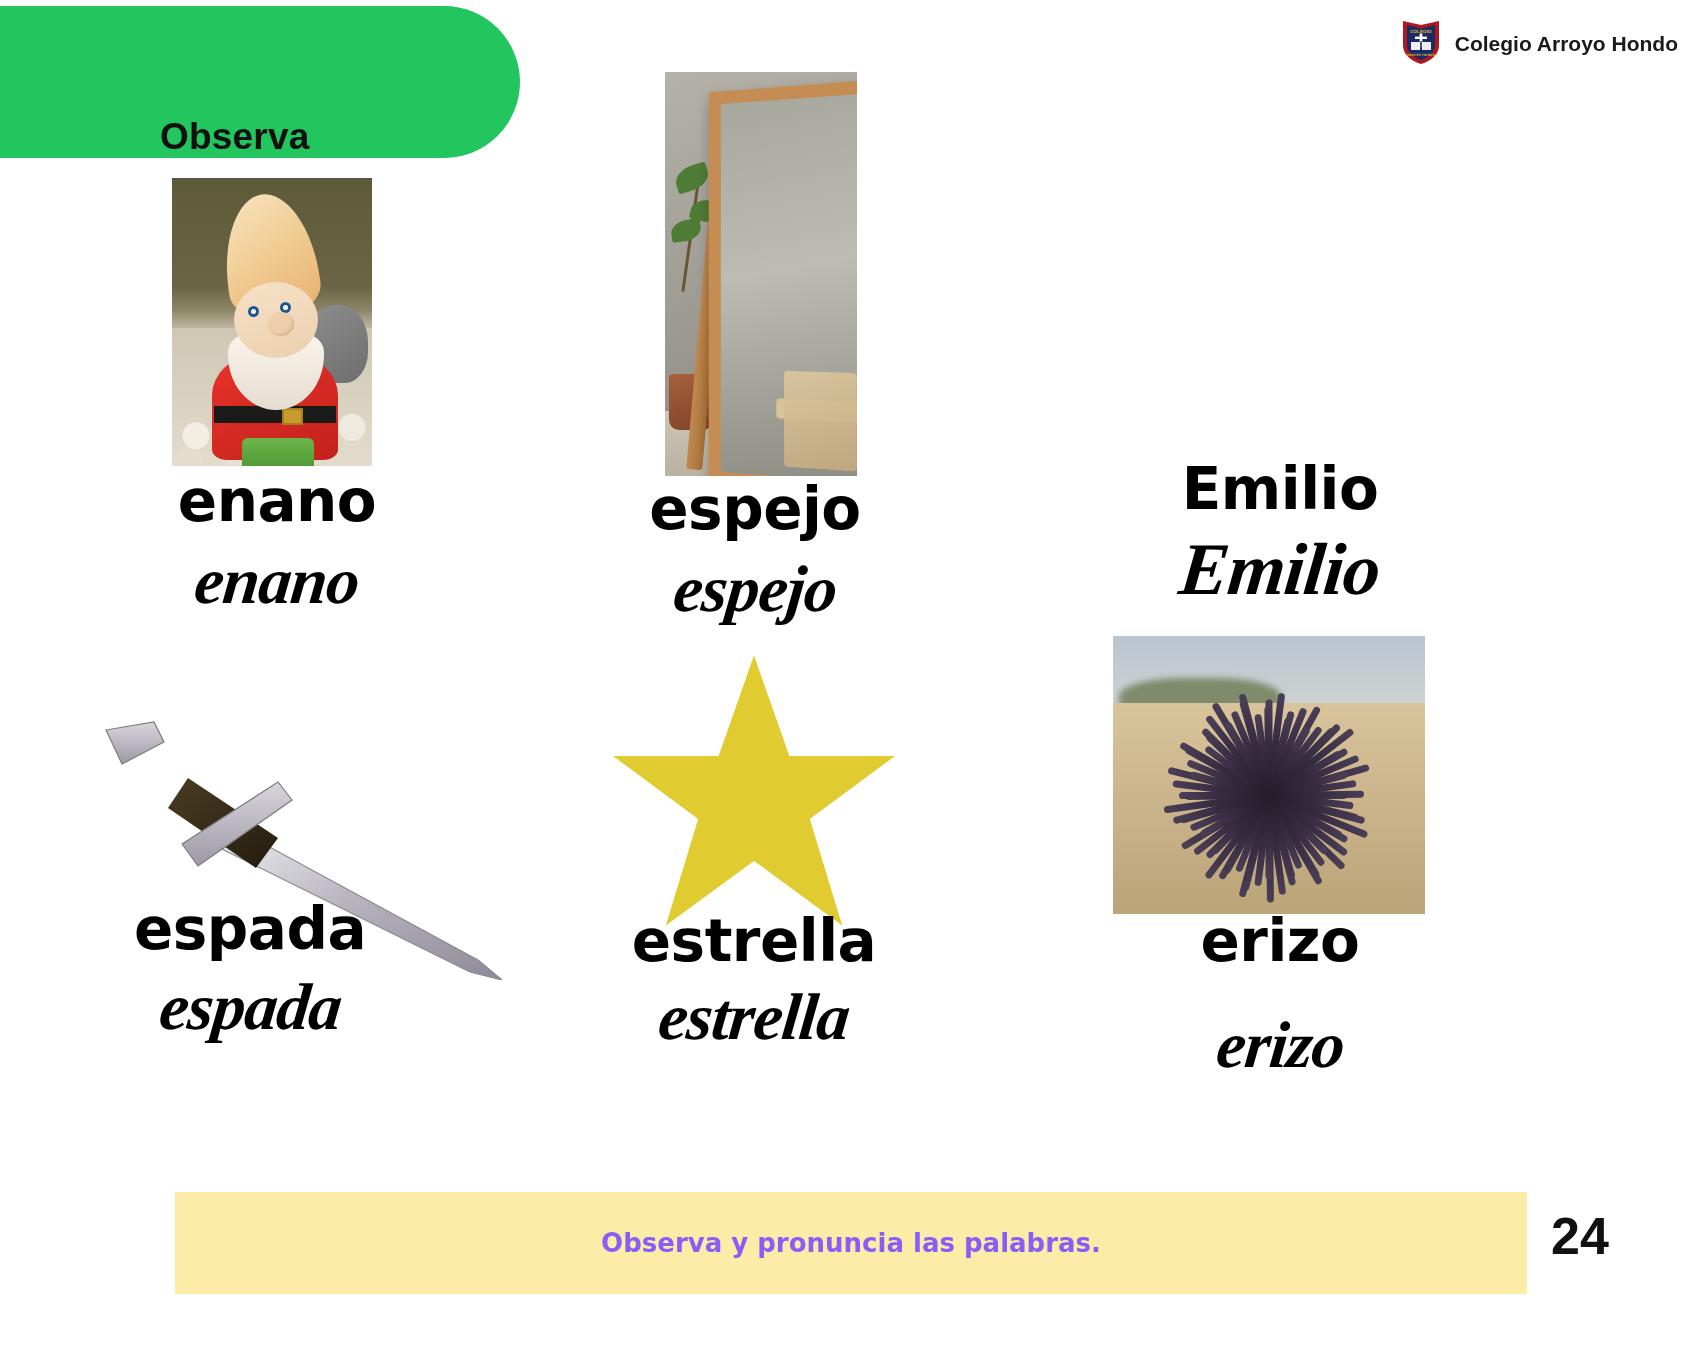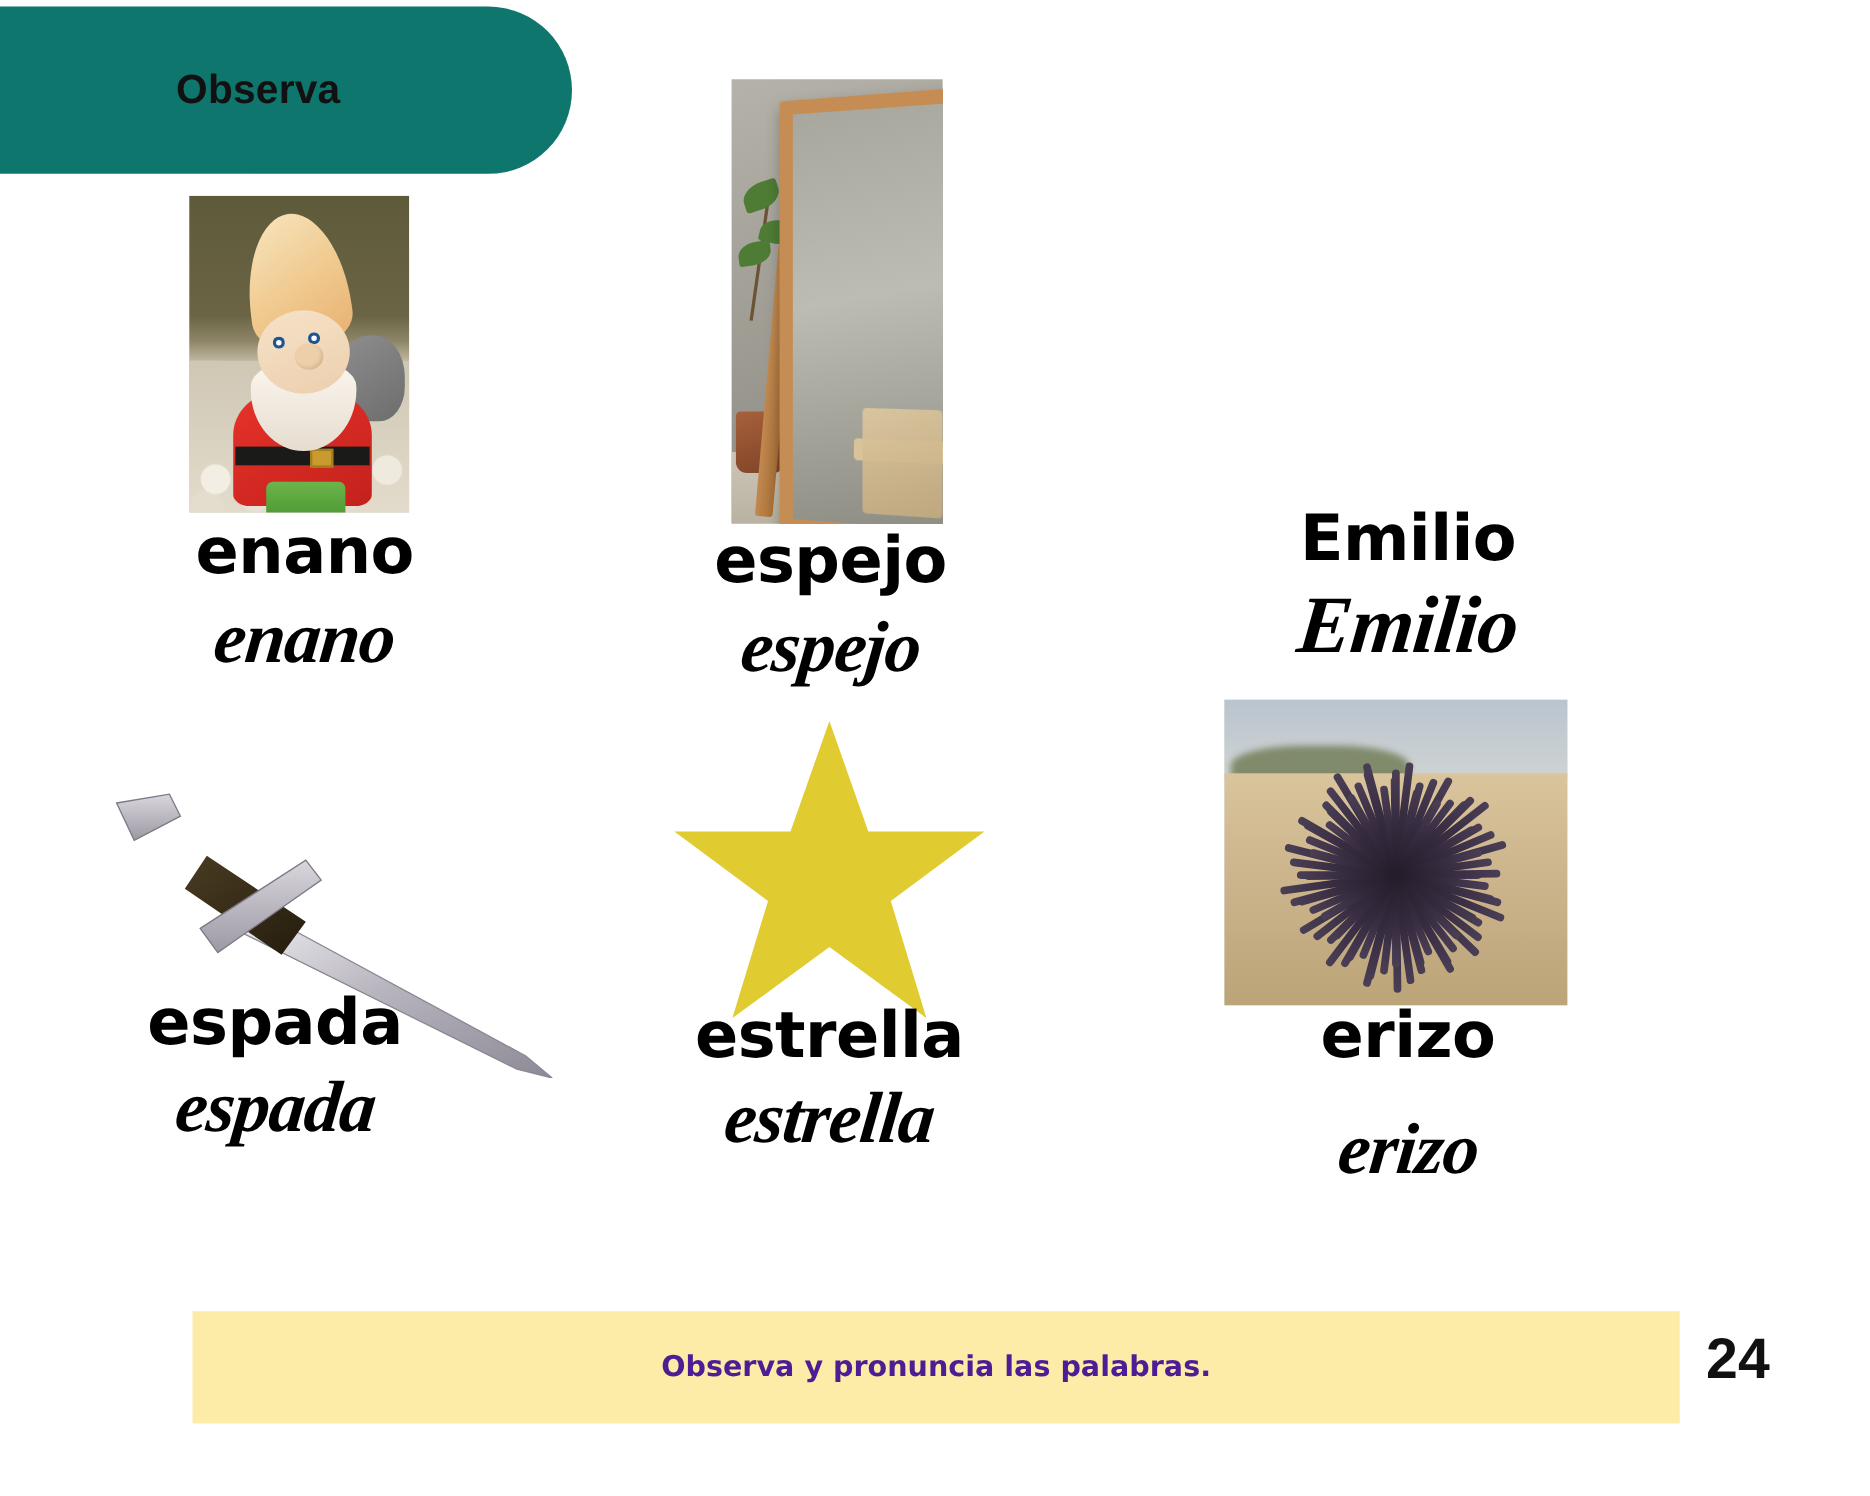--- a/index.html
+++ b/index.html
@@ -9,24 +9,24 @@
     font-family:"Liberation Sans", sans-serif;
     position:relative;
     overflow:hidden;
   }
   .page{position:relative;width:1700px;height:1360px;}
 
   
   .observa-banner{
     position:absolute;left:0;top:6px;
     width:520px;height:152px;
-    background:#0f766e;
+    background:#22c55e;
     border-top-right-radius:76px;
     border-bottom-right-radius:76px;
-    display:flex;align-items:center;
+    display:flex;align-items:flex-end;
   }
   .observa-banner .txt{
     margin-left:160px;
     font-size:37px;font-weight:bold;color:#111;
     letter-spacing:.2px;
   }
   .brand{
     position:absolute;right:22px;top:18px;
     display:flex;align-items:center;gap:14px;
   }
@@ -172,37 +172,53 @@
   .sword-wrap{position:absolute;left:78px;top:660px;width:440px;height:320px;}
   .sword-wrap svg{width:100%;height:100%;display:block;}
 
   
   .instr-bar{
     position:absolute;left:175px;top:1192px;
     width:1352px;height:102px;
     background:#FCECA8;
     display:flex;align-items:center;justify-content:center;
   }
-  .instr-bar .t{font-size:26px;font-weight:bold;color:#4c1d95;
+  .instr-bar .t{font-size:26px;font-weight:bold;color:#8b5cf6;
     font-family:"DejaVu Sans", sans-serif;}
   .page-no{
     position:absolute;left:1551px;top:1206px;
     font-size:52px;color:#111;font-weight:bold;
     font-family:"Liberation Sans", sans-serif;
   }
 </style>
 </head>
 <body>
 
 <div class="page">
 
   <div class="observa-banner">
     <span class="txt">Observa</span>
   </div>
 
+  <div class="brand">
+    <span>
+      <svg width="40" height="48" viewBox="0 0 40 48">
+        <path d="M2 3 L20 7 L38 3 L38 27 Q38 40 20 46 Q2 40 2 27 Z" fill="#B0171F"></path>
+        <path d="M6 7 L20 10.5 L34 7 L34 26.5 Q34 37 20 42 Q6 37 6 26.5 Z" fill="#1B2A66"></path>
+        <text x="20" y="15" font-size="4.4" font-family="DejaVu Sans, sans-serif" font-weight="bold" fill="#D4AF37" text-anchor="middle">COLEGIO</text>
+        <rect x="18.7" y="15.5" width="2.6" height="15" fill="#FFFFFF"></rect>
+        <rect x="14" y="18.6" width="12" height="2.4" fill="#FFFFFF"></rect>
+        <rect x="10" y="24" width="9" height="8" fill="#FFFFFF" opacity=".92"></rect>
+        <rect x="21" y="24" width="9" height="8" fill="#FFFFFF" opacity=".92"></rect>
+        <rect x="19.2" y="23.4" width="1.6" height="9.2" fill="#1B2A66"></rect>
+        <text x="20" y="37.6" font-size="3.1" font-family="DejaVu Sans, sans-serif" font-weight="bold" fill="#D4AF37" text-anchor="middle">ARROYO HONDO</text>
+      </svg>
+    </span>
+    <span class="brand-name">Colegio Arroyo Hondo</span>
+  </div>
 
   <div class="photo ph-gnome">
     <div class="gn-bg"></div>
     <div class="gn-gravel"></div>
     <div class="gn-rock"></div>
     <div class="gn-coat"></div>
     <div class="gn-legs"></div>
     <div class="gn-belt"></div>
     <div class="gn-buckle"></div>
     <div class="gn-hat"></div>

